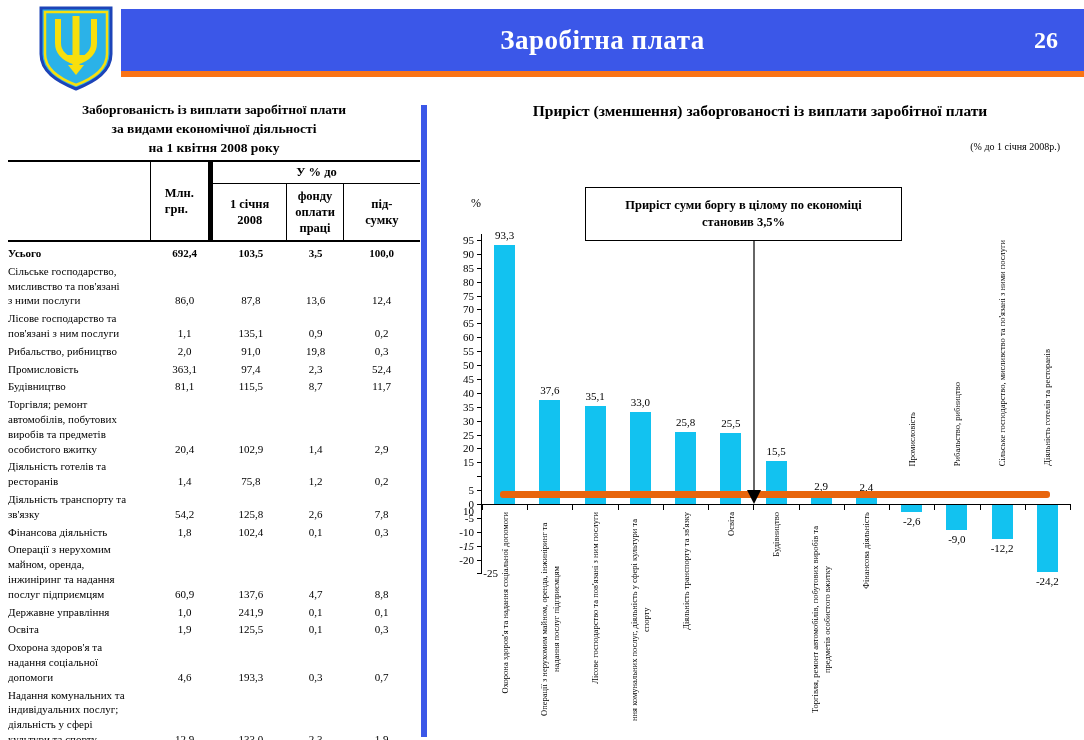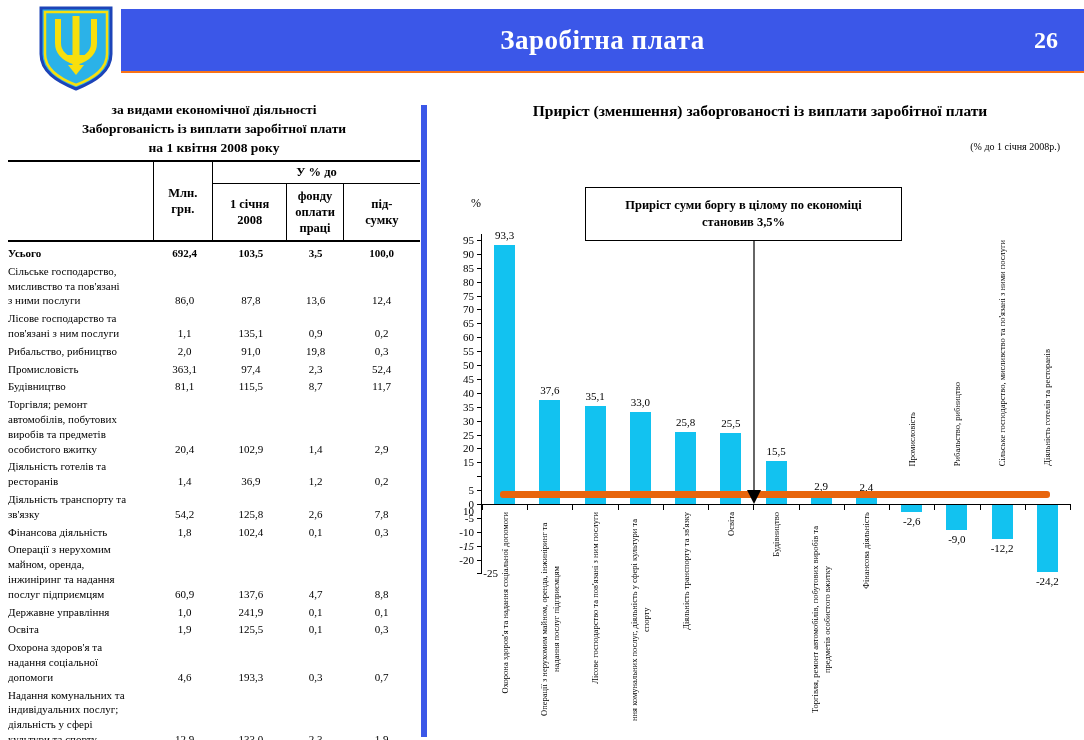--- a/index.html
+++ b/index.html
@@ -1,33 +1,33 @@
 <!DOCTYPE html>
 <html><head>
 <meta charset="utf-8">
 <style>
   html,body{margin:0;padding:0;background:#888;}
   .slide{position:relative;width:1084px;height:740px;background:#ffffff;overflow:hidden;
          font-family:"Liberation Serif","DejaVu Serif",serif;color:#000;}
   
   .banner{position:absolute;left:121px;top:9px;width:963px;height:62px;
           display:flex;align-items:center;justify-content:center;
-          border-bottom:2px solid #f97316;}
+          border-bottom:6px solid #f97316;}
   .banner-title{color:#fff;font-weight:bold;font-size:27px;letter-spacing:.5px;}
   .page-num{position:absolute;right:26px;top:0;height:62px;display:flex;align-items:center;
             color:#fff;font-weight:bold;font-size:24px;}
   .emblem{position:absolute;left:36px;top:5px;}
   
   .tbl{position:absolute;left:8px;top:100px;width:412px;font-size:11px;}
   .tbl-title{text-align:center;font-weight:bold;font-size:13.5px;line-height:19px;margin-bottom:3px;}
   .thead{display:flex;border-top:2px solid #000;border-bottom:2px solid #000;
          font-weight:bold;font-size:12.5px;line-height:16px;}
   .th-blank{width:146px;border-right:1px solid #000;}
-  .th-mln{width:59px;border-right:1px solid #000000;display:flex;align-items:center;
-          justify-content:center;text-align:center;white-space:pre-line;}
+  .th-mln{width:59px;border-right:5px solid #000000;display:flex;align-items:center;
+          justify-content:center;text-align:left;white-space:pre-line;}
   .th-group{width:207px;display:flex;flex-direction:column;}
   .th-group-top{border-bottom:1px solid #000;text-align:center;padding:2px 0 3px 0;}
   .th-sub{display:flex;flex:1;}
   .th-sub > div{display:flex;align-items:center;justify-content:center;text-align:center;
                 white-space:pre-line;padding:4px 0;}
   .th-jan{width:74px;border-right:1px solid #000;}
   .th-fund{width:56px;border-right:1px solid #000;}
   .th-tot{width:77px;}
   .trows{padding-top:4px;}
   .trow{display:flex;margin-bottom:3px;line-height:14.8px;}
@@ -83,22 +83,22 @@
         <path d="M22,14 v24 c0,10 8,16 18,19 c10,-3 18,-9 18,-19 v-24" stroke-width="6"></path>
         <path d="M40,11 v50" stroke-width="7"></path>
         <path d="M40,70 l-8,-10 h16 z" fill="#F8DF0C" stroke="none"></path>
         <path d="M28,52 h24" stroke-width="4"></path>
       </g>
     </svg>
   </div>
 
   <div class="tbl">
     <div class="tbl-title">
+      <div>Заборгованість із виплати заробітної плати</div>
       <div>за видами економічної діяльності</div>
-      <div>Заборгованість із виплати заробітної плати</div>
       <div>на 1 квітня 2008 року</div>
     </div>
     <div class="thead">
       <div class="th-blank"></div>
       <div class="th-mln">Млн.
 грн.</div>
       <div class="th-group">
         <div class="th-group-top">У % до</div>
         <div class="th-sub">
           <div class="th-jan">1 січня
@@ -164,21 +164,21 @@
 особистого вжитку</div>
           <div class="c-num c-mln">20,4</div>
           <div class="c-num c-jan">102,9</div>
           <div class="c-num c-fund">1,4</div>
           <div class="c-num c-tot">2,9</div>
         </div>
         <div class="trow">
           <div class="c-label">Діяльність готелів та
 ресторанів</div>
           <div class="c-num c-mln">1,4</div>
-          <div class="c-num c-jan">36,9</div>
+          <div class="c-num c-jan">75,8</div>
           <div class="c-num c-fund">1,2</div>
           <div class="c-num c-tot">0,2</div>
         </div>
         <div class="trow">
           <div class="c-label">Діяльність транспорту та
 зв'язку</div>
           <div class="c-num c-mln">54,2</div>
           <div class="c-num c-jan">125,8</div>
           <div class="c-num c-fund">2,6</div>
           <div class="c-num c-tot">7,8</div>

